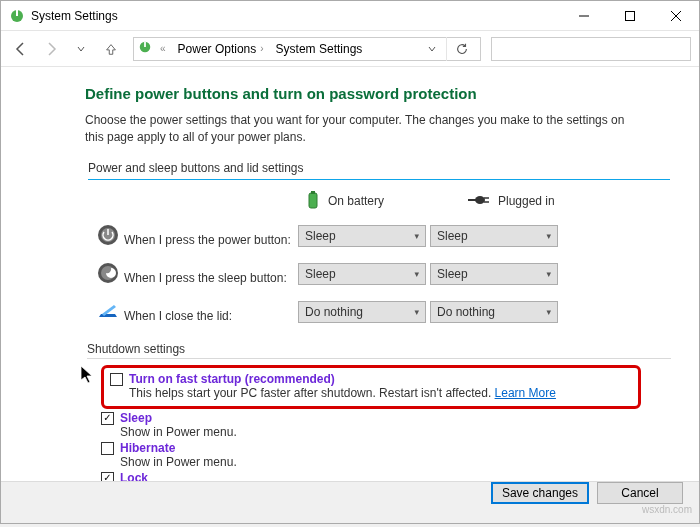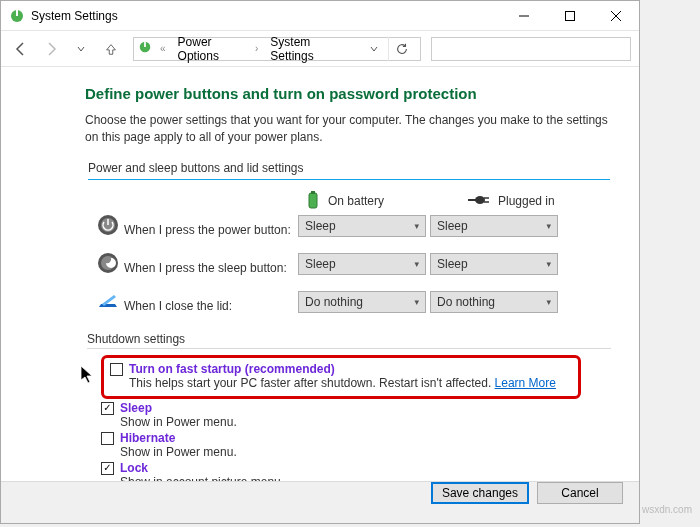--- a/index.html
+++ b/index.html
@@ -9,21 +9,21 @@
     font-size: 12px;
     background: #f0f0f0;
     width: 700px;
     height: 527px;
     overflow: hidden;
     position: relative;
   }
   .window {
     background: #fff;
     border: 1px solid #aaa;
-    width: 640px;
+    width: 700px;
     height: 524px;
     position: relative;
   }
   
   .titlebar {
     height: 30px;
     display: flex;
     align-items: center;
     padding-left: 8px;
     border-bottom: 1px solid #e5e5e5;
@@ -122,20 +122,21 @@
     padding-bottom: 4px;
     border-bottom: 1px solid #0ea5e9;
     margin-bottom: 10px;
     margin-left: 2px;
   }
   .header-row {
     display: flex;
     align-items: center;
     padding-left: 220px;
     gap: 20px;
+    margin-bottom: 10px;
   }
   .header-col {
     width: 140px;
     display: flex;
     align-items: center;
     gap: 8px;
     color: #333;
   }
   .option-row {
     display: flex;

